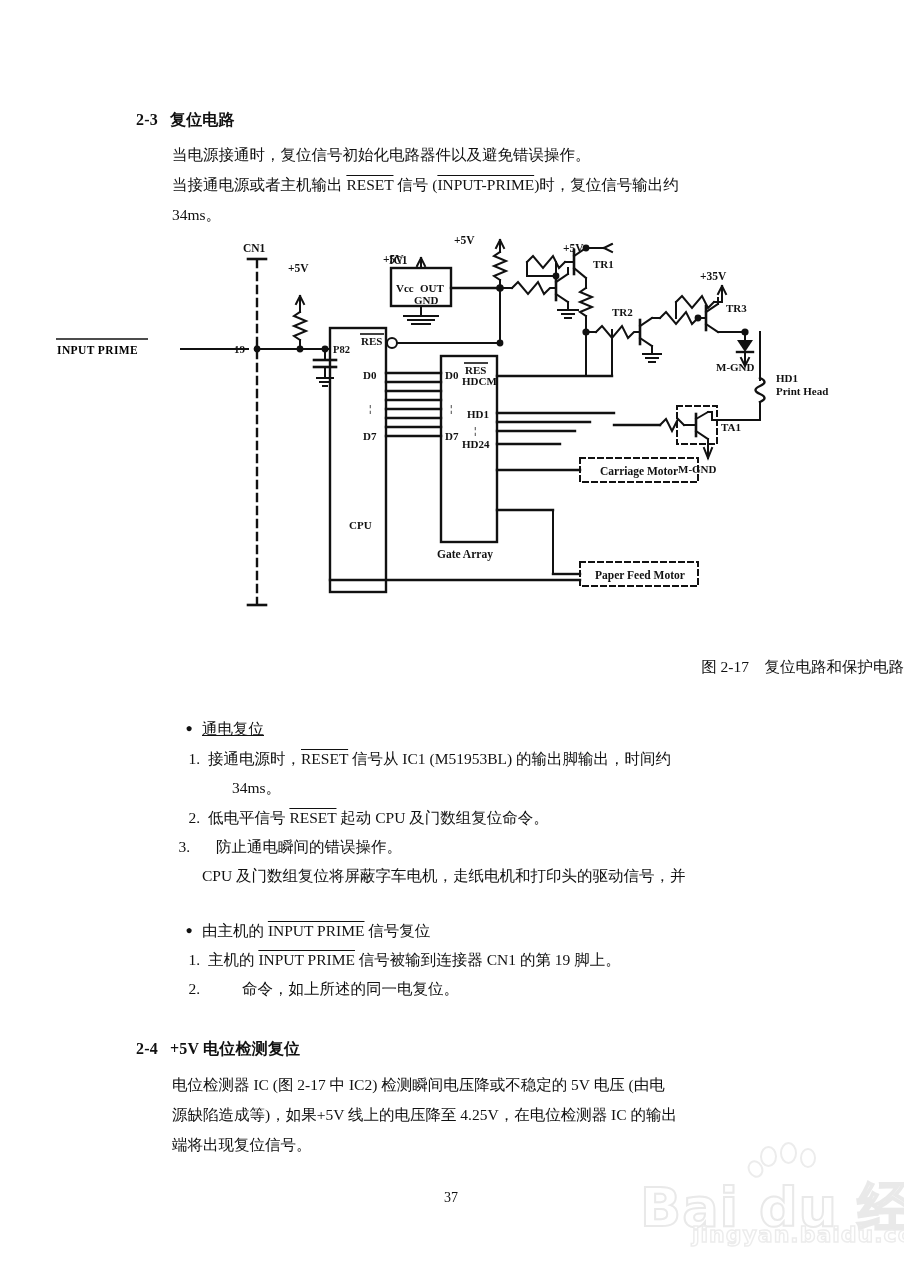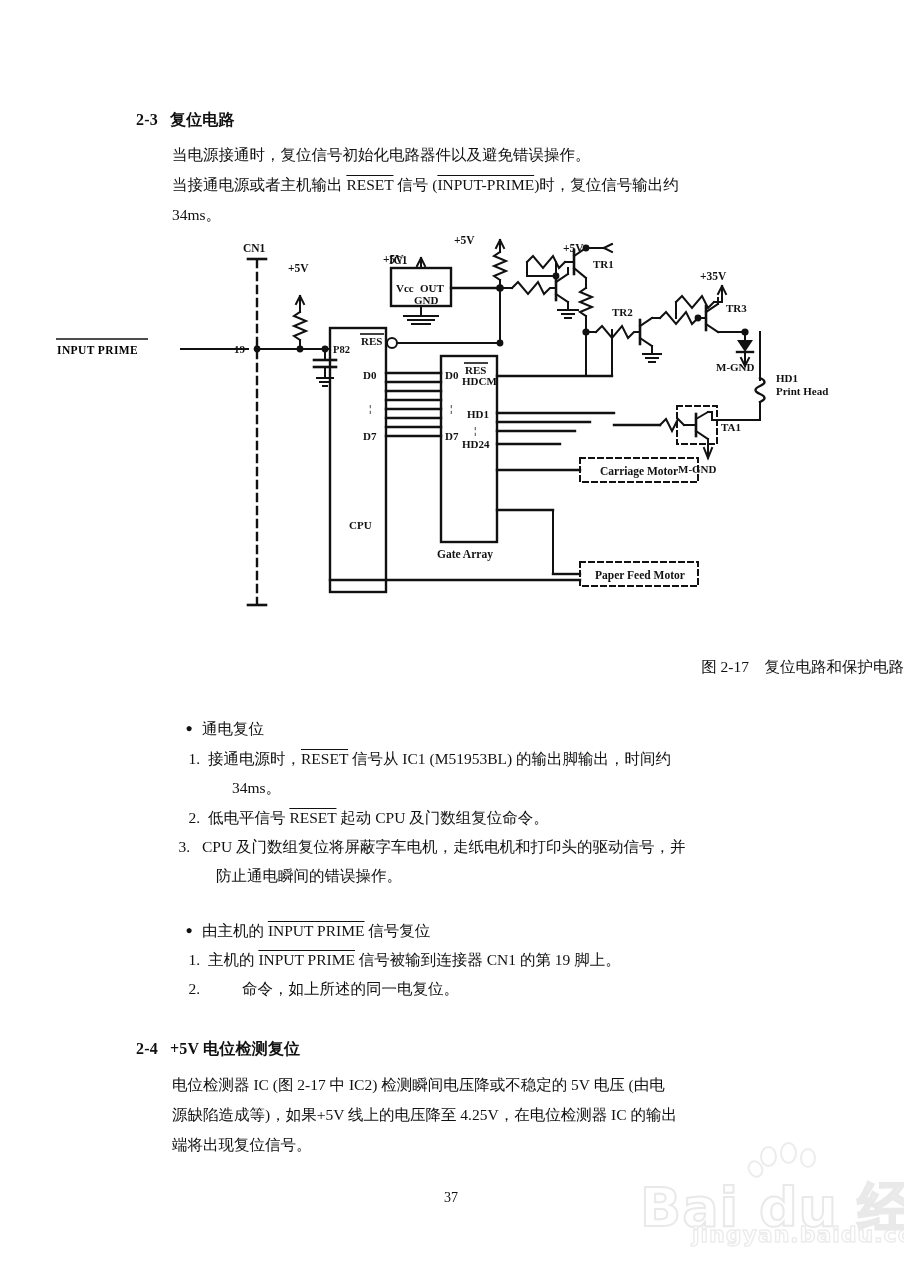--- a/index.html
+++ b/index.html
@@ -296,21 +296,21 @@
       <line x1="360" y1="102" x2="384" y2="102"></line>
       <line x1="464" y1="131" x2="488" y2="131"></line>
     </g>
   </svg>
   </div>
 
   <div class="caption" style="left:0;top:657px;">
     <span>图 2-17</span>&nbsp;&nbsp;&nbsp;&nbsp;<span>复位电路和保护电路</span>
   </div>
 
-  <div class="bullet-row" style="left:176px;top:714px;">
+  <div class="bullet-row" style="left:176px;top:714px;text-decoration:underline;">
     <span class="bullet-dot">●</span><span>通电复位</span>
   </div>
 
   <div class="li" style="left:176px;top:744px;width:660px;">
     <span class="marker">1.</span>
     <span class="body">
       <span>接通电源时，</span><span class="ovl">RESET</span><span> 信号从 IC1 (M51953BL)  的输出脚输出，时间约</span>
       <span style="display:block;margin-left:24px;">34ms。</span>
     </span>
   </div>
@@ -318,22 +318,22 @@
   <div class="li" style="left:176px;top:803px;width:660px;">
     <span class="marker">2.</span>
     <span class="body">
       <span>低电平信号 </span><span class="ovl">RESET</span><span> 起动 CPU 及门数组复位命令。</span>
     </span>
   </div>
 
   <div class="li" style="left:166px;top:832px;width:670px;">
     <span class="marker">3.</span>
     <span class="body" style="margin-left:36px;">
+      <span style="display:block;margin-left:14px;">防止通电瞬间的错误操作。</span>
       <span>CPU 及门数组复位将屏蔽字车电机，走纸电机和打印头的驱动信号，并</span>
-      <span style="display:block;margin-left:14px;">防止通电瞬间的错误操作。</span>
     </span>
   </div>
 
   <div class="bullet-row" style="left:176px;top:916px;">
     <span class="bullet-dot">●</span><span>由主机的 </span><span class="ovl">INPUT PRIME</span><span> 信号复位</span>
   </div>
 
   <div class="li" style="left:176px;top:945px;width:660px;">
     <span class="marker">1.</span>
     <span class="body">

